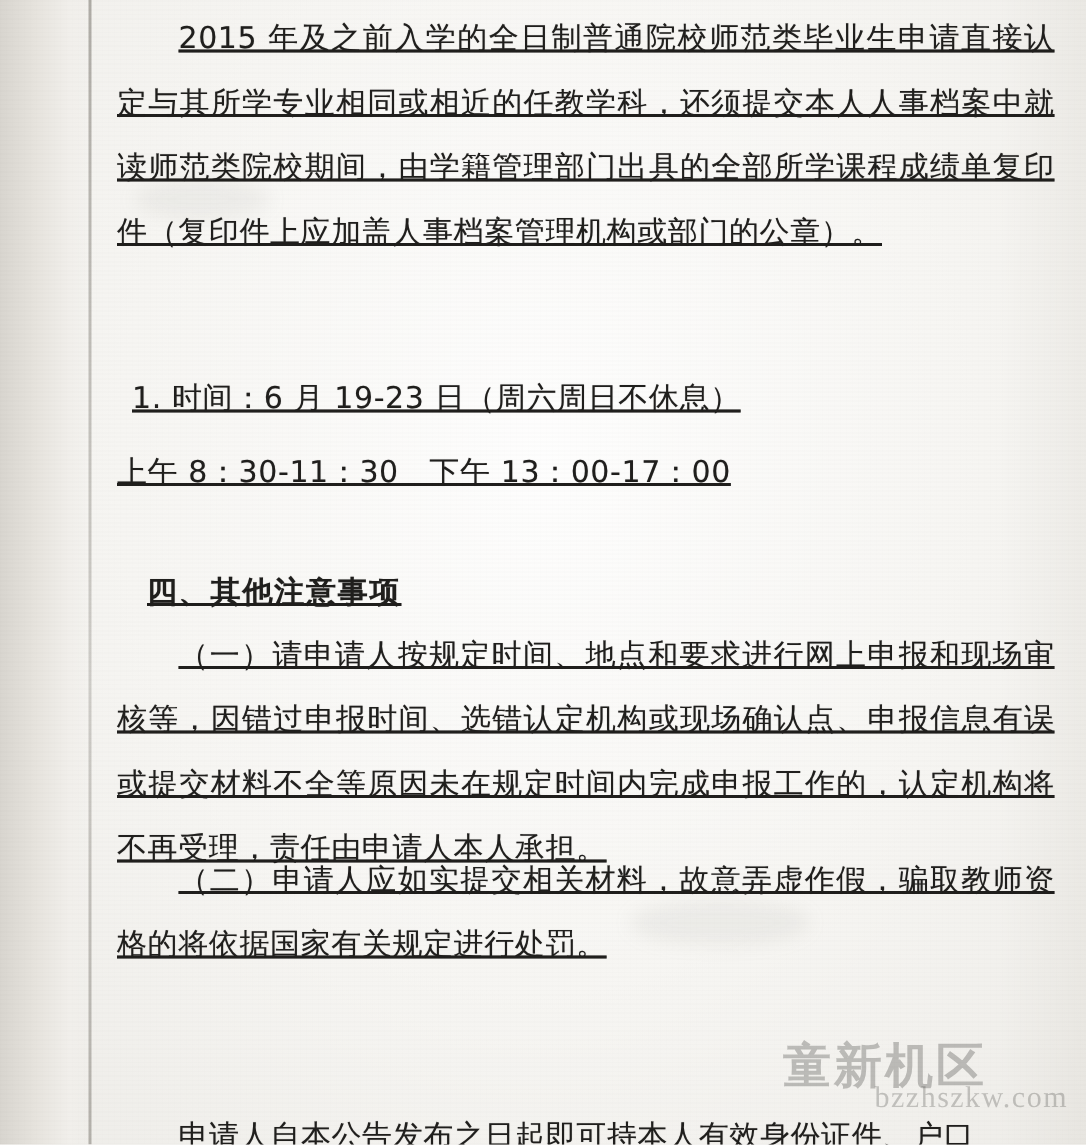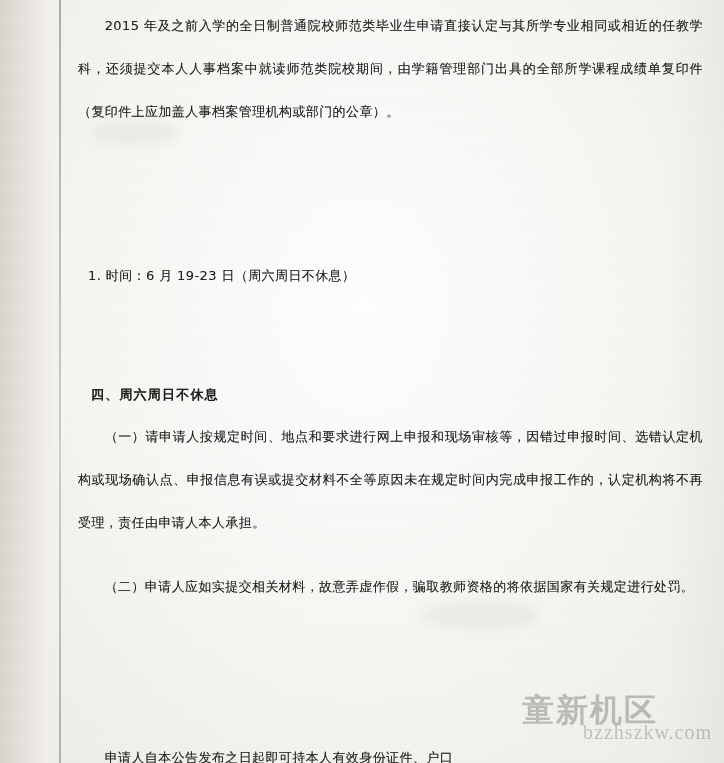--- a/index.html
+++ b/index.html
@@ -48,36 +48,37 @@
   .content {
     position: absolute;
     left: 72px;
     top: 0;
     width: 640px;
     height: 763px;
     color: #1d1c1a;
   }
 
   .para {
-    font-size: 13px;
+    font-size: 20px;
     line-height: 43px;
     letter-spacing: 0.4px;
     text-align: justify;
     color: #201f1d;
     font-family: "DejaVu Sans", sans-serif;
     text-shadow: 0 0 0.6px rgba(0,0,0,0.35);
+    text-decoration: underline;
   }
   .indent2 { text-indent: 2.05em; }
   .indent1 { text-indent: 1.0em; }
 
   .blk { margin: 0; padding: 0; }
 
   .b1 { position: absolute; left: 6px; top: 4px;   width: 625px; }
   .b2 { position: absolute; left: 6px; top: 212px; width: 625px; }
-  .b3 { position: absolute; left: 16px; top: 254px; width: 615px; }
+  .b3 { position: absolute; left: 16px; top: 244px; width: 615px; }
   .b4 { position: absolute; left: 6px; top: 293px; width: 625px; }
   .b5 { position: absolute; left: 16px; top: 337px; width: 615px; }
   .b6 { position: absolute; left: 6px; top: 373px; width: 625px; }
   .b7 { position: absolute; left: 6px; top: 415px; width: 625px; }
   .b8 { position: absolute; left: 6px; top: 565px; width: 625px; }
   .b9 { position: absolute; left: 6px; top: 651px; width: 625px; }
   .b10{ position: absolute; left: 6px; top: 736px; width: 625px; }
 
   .heading {
     font-weight: bold;
@@ -133,23 +134,24 @@
   <div class="smudge" style="left:90px; top:120px; width:90px; height:26px;"></div>
   <div class="smudge" style="left:420px; top:600px; width:120px; height:30px;"></div>
 
   <div class="content">
 
     <p class="blk para indent2 b1">2015 年及之前入学的全日制普通院校师范类毕业生申请直接认定与其所学专业相同或相近的任教学科，还须提交本人人事档案中就读师范类院校期间，由学籍管理部门出具的全部所学课程成绩单复印件（复印件上应加盖人事档案管理机构或部门的公章）。</p>
 
 
     <p class="blk para b3">1. 时间：6 月 19-23 日（周六周日不休息）</p>
 
+    <p class="blk para b4">上午 8：30-11：30　下午 13：00-17：00</p>
 
 
-    <p class="blk para indent1 heading b6">四、周六周日不休息</p>
+    <p class="blk para indent1 heading b6">四、其他注意事项</p>
 
     <p class="blk para indent2 b8">（二）申请人应如实提交相关材料，故意弄虚作假，骗取教师资格的将依据国家有关规定进行处罚。</p>
 
     <p class="blk para indent2 b7">（一）请申请人按规定时间、地点和要求进行网上申报和现场审核等，因错过申报时间、选错认定机构或现场确认点、申报信息有误或提交材料不全等原因未在规定时间内完成申报工作的，认定机构将不再受理，责任由申请人本人承担。</p>
 
 
     <p class="blk para indent2 b10">申请人自本公告发布之日起即可持本人有效身份证件、户口</p>
 
   </div>
 

